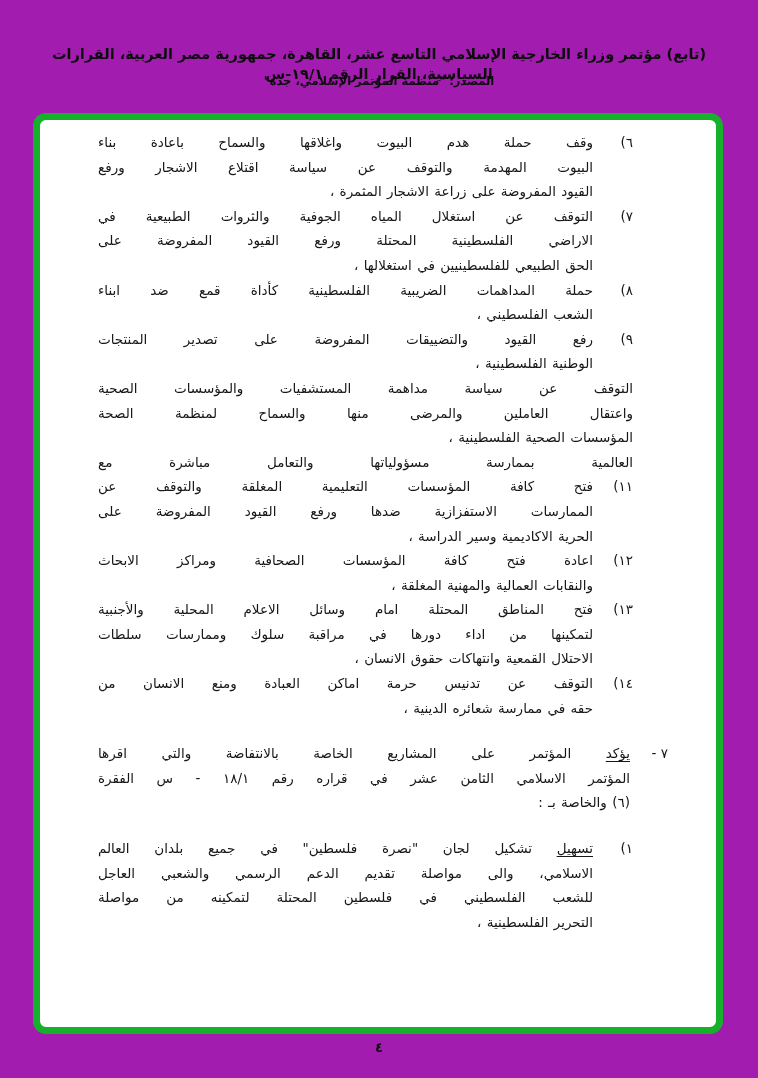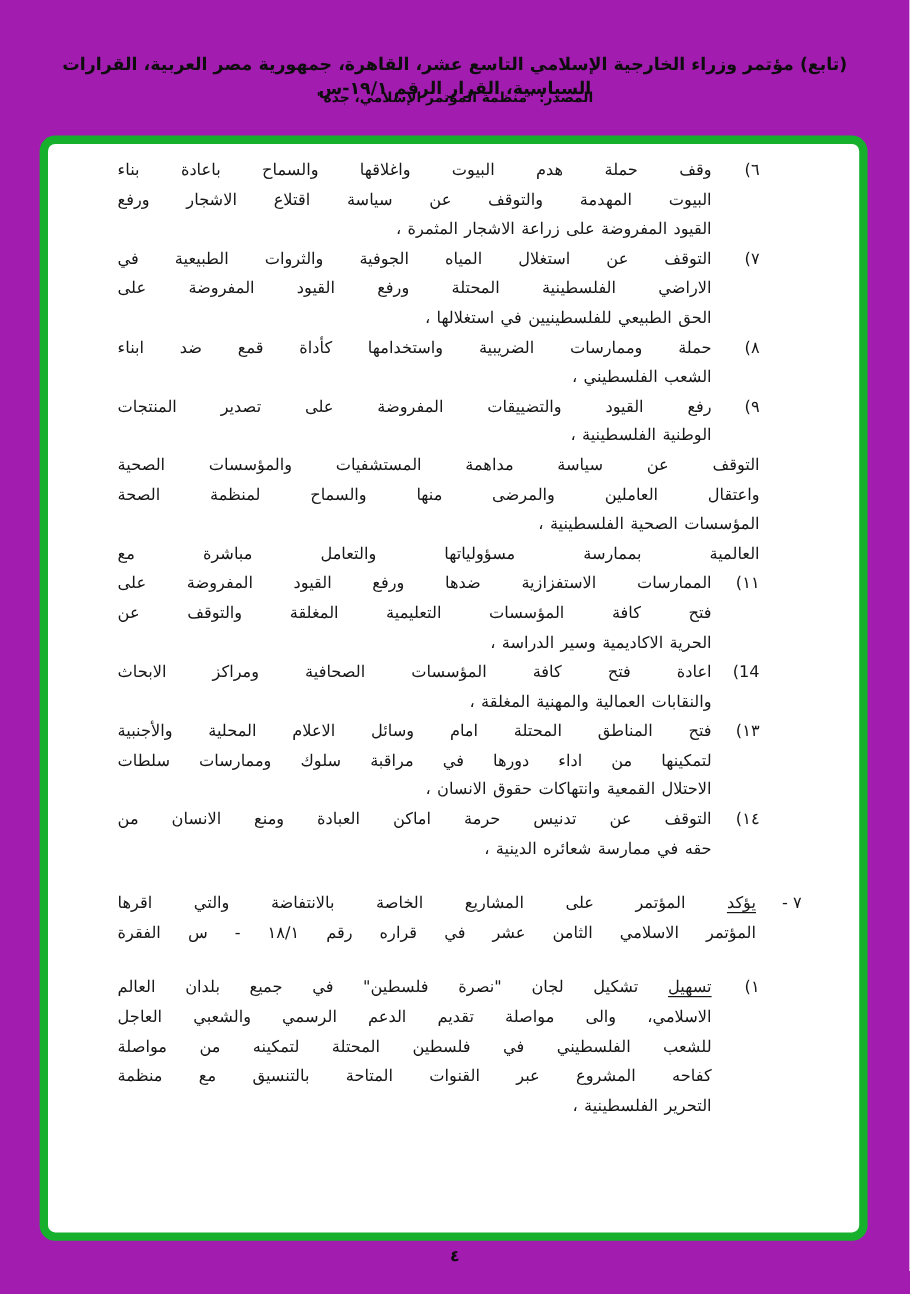--- a/index.html
+++ b/index.html
@@ -90,21 +90,21 @@
           <div class="marker">٧)</div>
           <div class="body">
             <div class="line">التوقف عن استغلال المياه الجوفية والثروات الطبيعية في</div>
             <div class="line">الاراضي الفلسطينية المحتلة ورفع القيود المفروضة على</div>
             <div class="line last">الحق الطبيعي للفلسطينيين في استغلالها ،</div>
           </div>
         </div>
         <div class="row item">
           <div class="marker">٨)</div>
           <div class="body">
-            <div class="line">حملة وممارسات الضريبية واستخدامها كأداة قمع ضد ابناء</div>
+            <div class="line">حملة المداهمات الضريبية الفلسطينية كأداة قمع ضد ابناء</div>
             <div class="line last">الشعب الفلسطيني ،</div>
           </div>
         </div>
         <div class="row item">
           <div class="marker">٩)</div>
           <div class="body">
             <div class="line">رفع القيود والتضييقات المفروضة على تصدير المنتجات</div>
             <div class="line last">الوطنية الفلسطينية ،</div>
           </div>
         </div>
@@ -112,27 +112,27 @@
           <div class="body">
             <div class="line">التوقف عن سياسة مداهمة المستشفيات والمؤسسات الصحية</div>
             <div class="line">واعتقال العاملين والمرضى منها والسماح لمنظمة الصحة</div>
             <div class="line last">المؤسسات الصحية الفلسطينية ،</div>
             <div class="line">العالمية بممارسة مسؤولياتها والتعامل مباشرة مع</div>
           </div>
         </div>
         <div class="row item">
           <div class="marker">١١)</div>
           <div class="body">
+            <div class="line">فتح كافة المؤسسات التعليمية المغلقة والتوقف عن</div>
             <div class="line">الممارسات الاستفزازية ضدها ورفع القيود المفروضة على</div>
-            <div class="line">فتح كافة المؤسسات التعليمية المغلقة والتوقف عن</div>
             <div class="line last">الحرية الاكاديمية وسير الدراسة ،</div>
           </div>
         </div>
         <div class="row item">
-          <div class="marker">14)</div>
+          <div class="marker">١٢)</div>
           <div class="body">
             <div class="line">اعادة فتح كافة المؤسسات الصحافية ومراكز الابحاث</div>
             <div class="line last">والنقابات العمالية والمهنية المغلقة ،</div>
           </div>
         </div>
         <div class="row item">
           <div class="marker">١٣)</div>
           <div class="body">
             <div class="line">فتح المناطق المحتلة امام وسائل الاعلام المحلية والأجنبية</div>
             <div class="line">لتمكينها من اداء دورها في مراقبة سلوك وممارسات سلطات</div>
@@ -144,29 +144,29 @@
           <div class="body">
             <div class="line">التوقف عن تدنيس حرمة اماكن العبادة ومنع الانسان من</div>
             <div class="line last">حقه في ممارسة شعائره الدينية ،</div>
           </div>
         </div>
         <div class="row para gap">
           <div class="marker">٧ -</div>
           <div class="body">
             <div class="line"><span class="u">يؤكد</span> المؤتمر على المشاريع الخاصة بالانتفاضة والتي اقرها</div>
             <div class="line">المؤتمر الاسلامي الثامن عشر في قراره رقم ١٨/١ - س الفقرة</div>
+            <div class="line last">(٦) والخاصة بـ :</div>
           </div>
         </div>
         <div class="row item gap">
           <div class="marker">١)</div>
           <div class="body">
             <div class="line"><span class="u">تسهيل</span> تشكيل لجان "نصرة فلسطين" في جميع بلدان العالم</div>
             <div class="line">الاسلامي، والى مواصلة تقديم الدعم الرسمي والشعبي العاجل</div>
             <div class="line">للشعب الفلسطيني في فلسطين المحتلة لتمكينه من مواصلة</div>
-            <div class="line">كفاحه المشروع عبر القنوات المتاحة بالتنسيق مع منظمة</div>
             <div class="line last">التحرير الفلسطينية ،</div>
           </div>
         </div>
       </div>
   </div>
 
   <div class="pageno">٤</div>
 
 </div>
 

